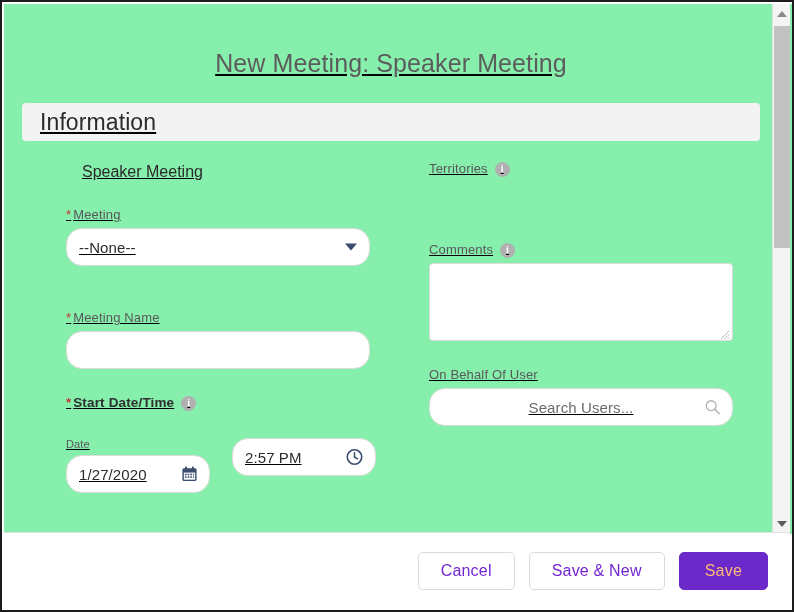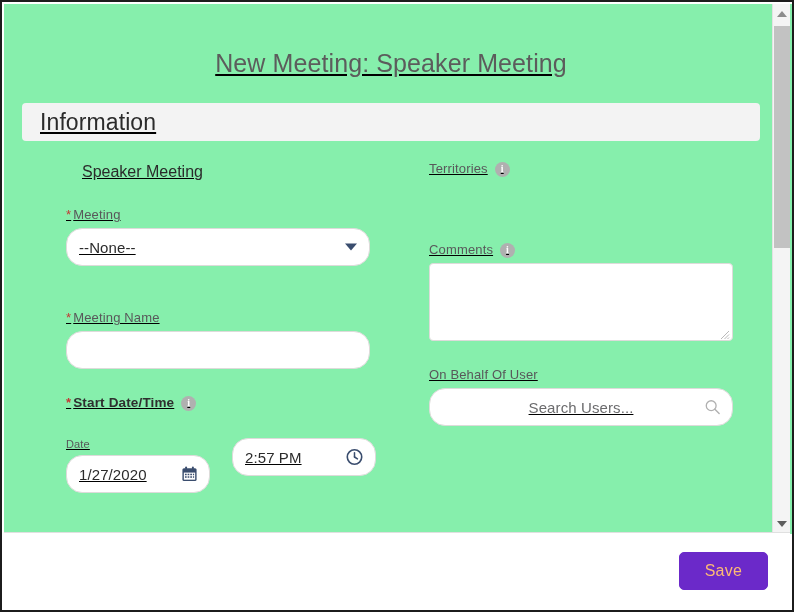--- a/index.html
+++ b/index.html
@@ -443,16 +443,18 @@
     <div class="sb-btn up">
       <span class="sb-arrow-up"></span>
     </div>
     <div class="sb-thumb"></div>
     <div class="sb-btn down">
       <span class="sb-arrow-down"></span>
     </div>
   </div>
 
   <div class="footer">
+    <div class="btn btn-neutral">Cancel</div>
+    <div class="btn btn-neutral">Save &amp; New</div>
     <div class="btn btn-brand">Save</div>
   </div>
 
 </div>
 
 </body></html>

